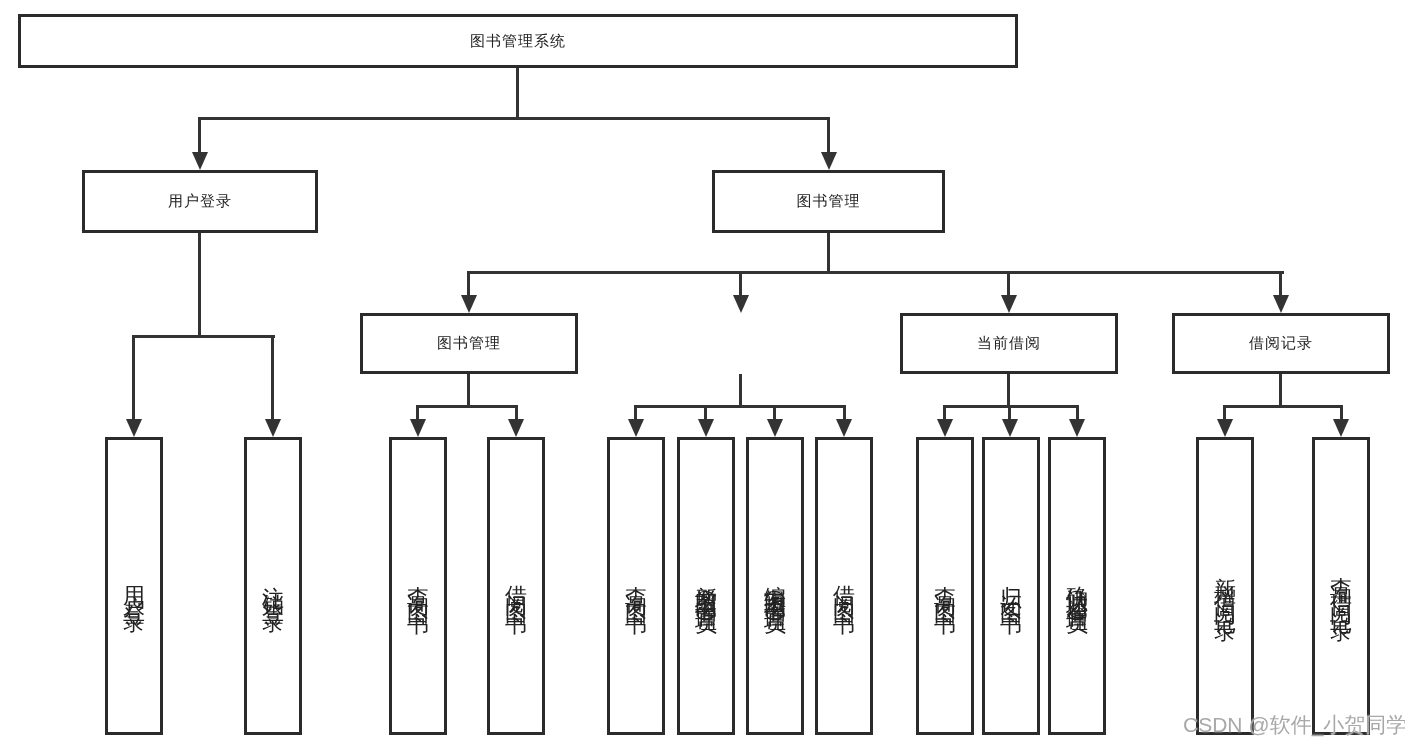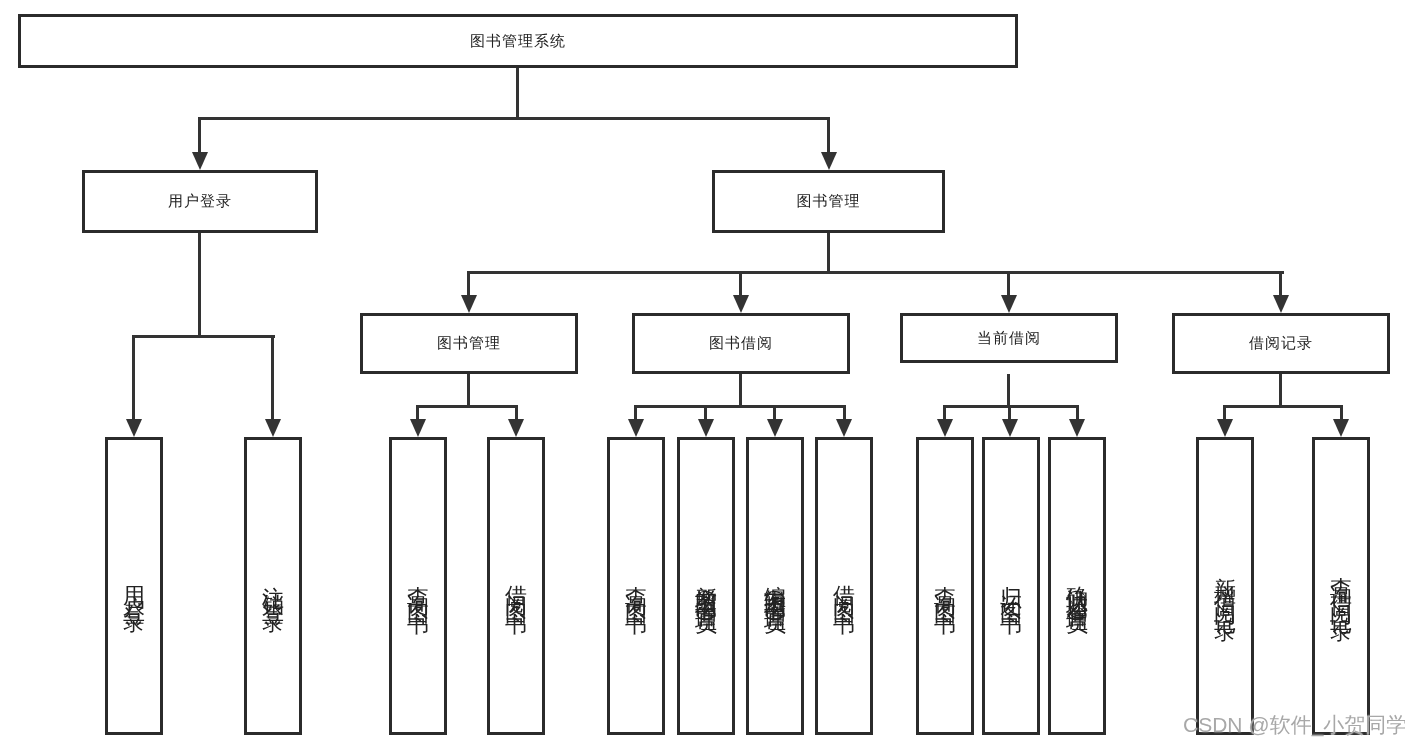--- a/index.html
+++ b/index.html
@@ -90,24 +90,21 @@
   <div class="line" style="left:739px; top:271px; width:3px; height:28px;"></div>
   <div class="arrow" style="left:733px; top:295px;"></div>
   <div class="line" style="left:1007px; top:271px; width:3px; height:28px;"></div>
   <div class="arrow" style="left:1001px; top:295px;"></div>
   <div class="line" style="left:1279px; top:271px; width:3px; height:28px;"></div>
   <div class="arrow" style="left:1273px; top:295px;"></div>
 
   <div class="node" style="left:360px; top:313px; width:218px; height:61px;">
     <span class="h-label">图书管理</span>
   </div>
-  <div class="node" style="left:632px; top:313px; width:218px; height:61px;">
-    <span class="h-label">图书借阅</span>
-  </div>
-  <div class="node" style="left:900px; top:313px; width:218px; height:50px;">
+  <div class="node" style="left:900px; top:313px; width:218px; height:61px;">
     <span class="h-label">当前借阅</span>
   </div>
   <div class="node" style="left:1172px; top:313px; width:218px; height:61px;">
     <span class="h-label">借阅记录</span>
   </div>
 
   <div class="line" style="left:467px; top:374px; width:3px; height:34px;"></div>
   <div class="line" style="left:416px; top:405px; width:102px; height:3px;"></div>
   <div class="line" style="left:416px; top:405px; width:3px; height:18px;"></div>
   <div class="arrow" style="left:410px; top:419px;"></div>

